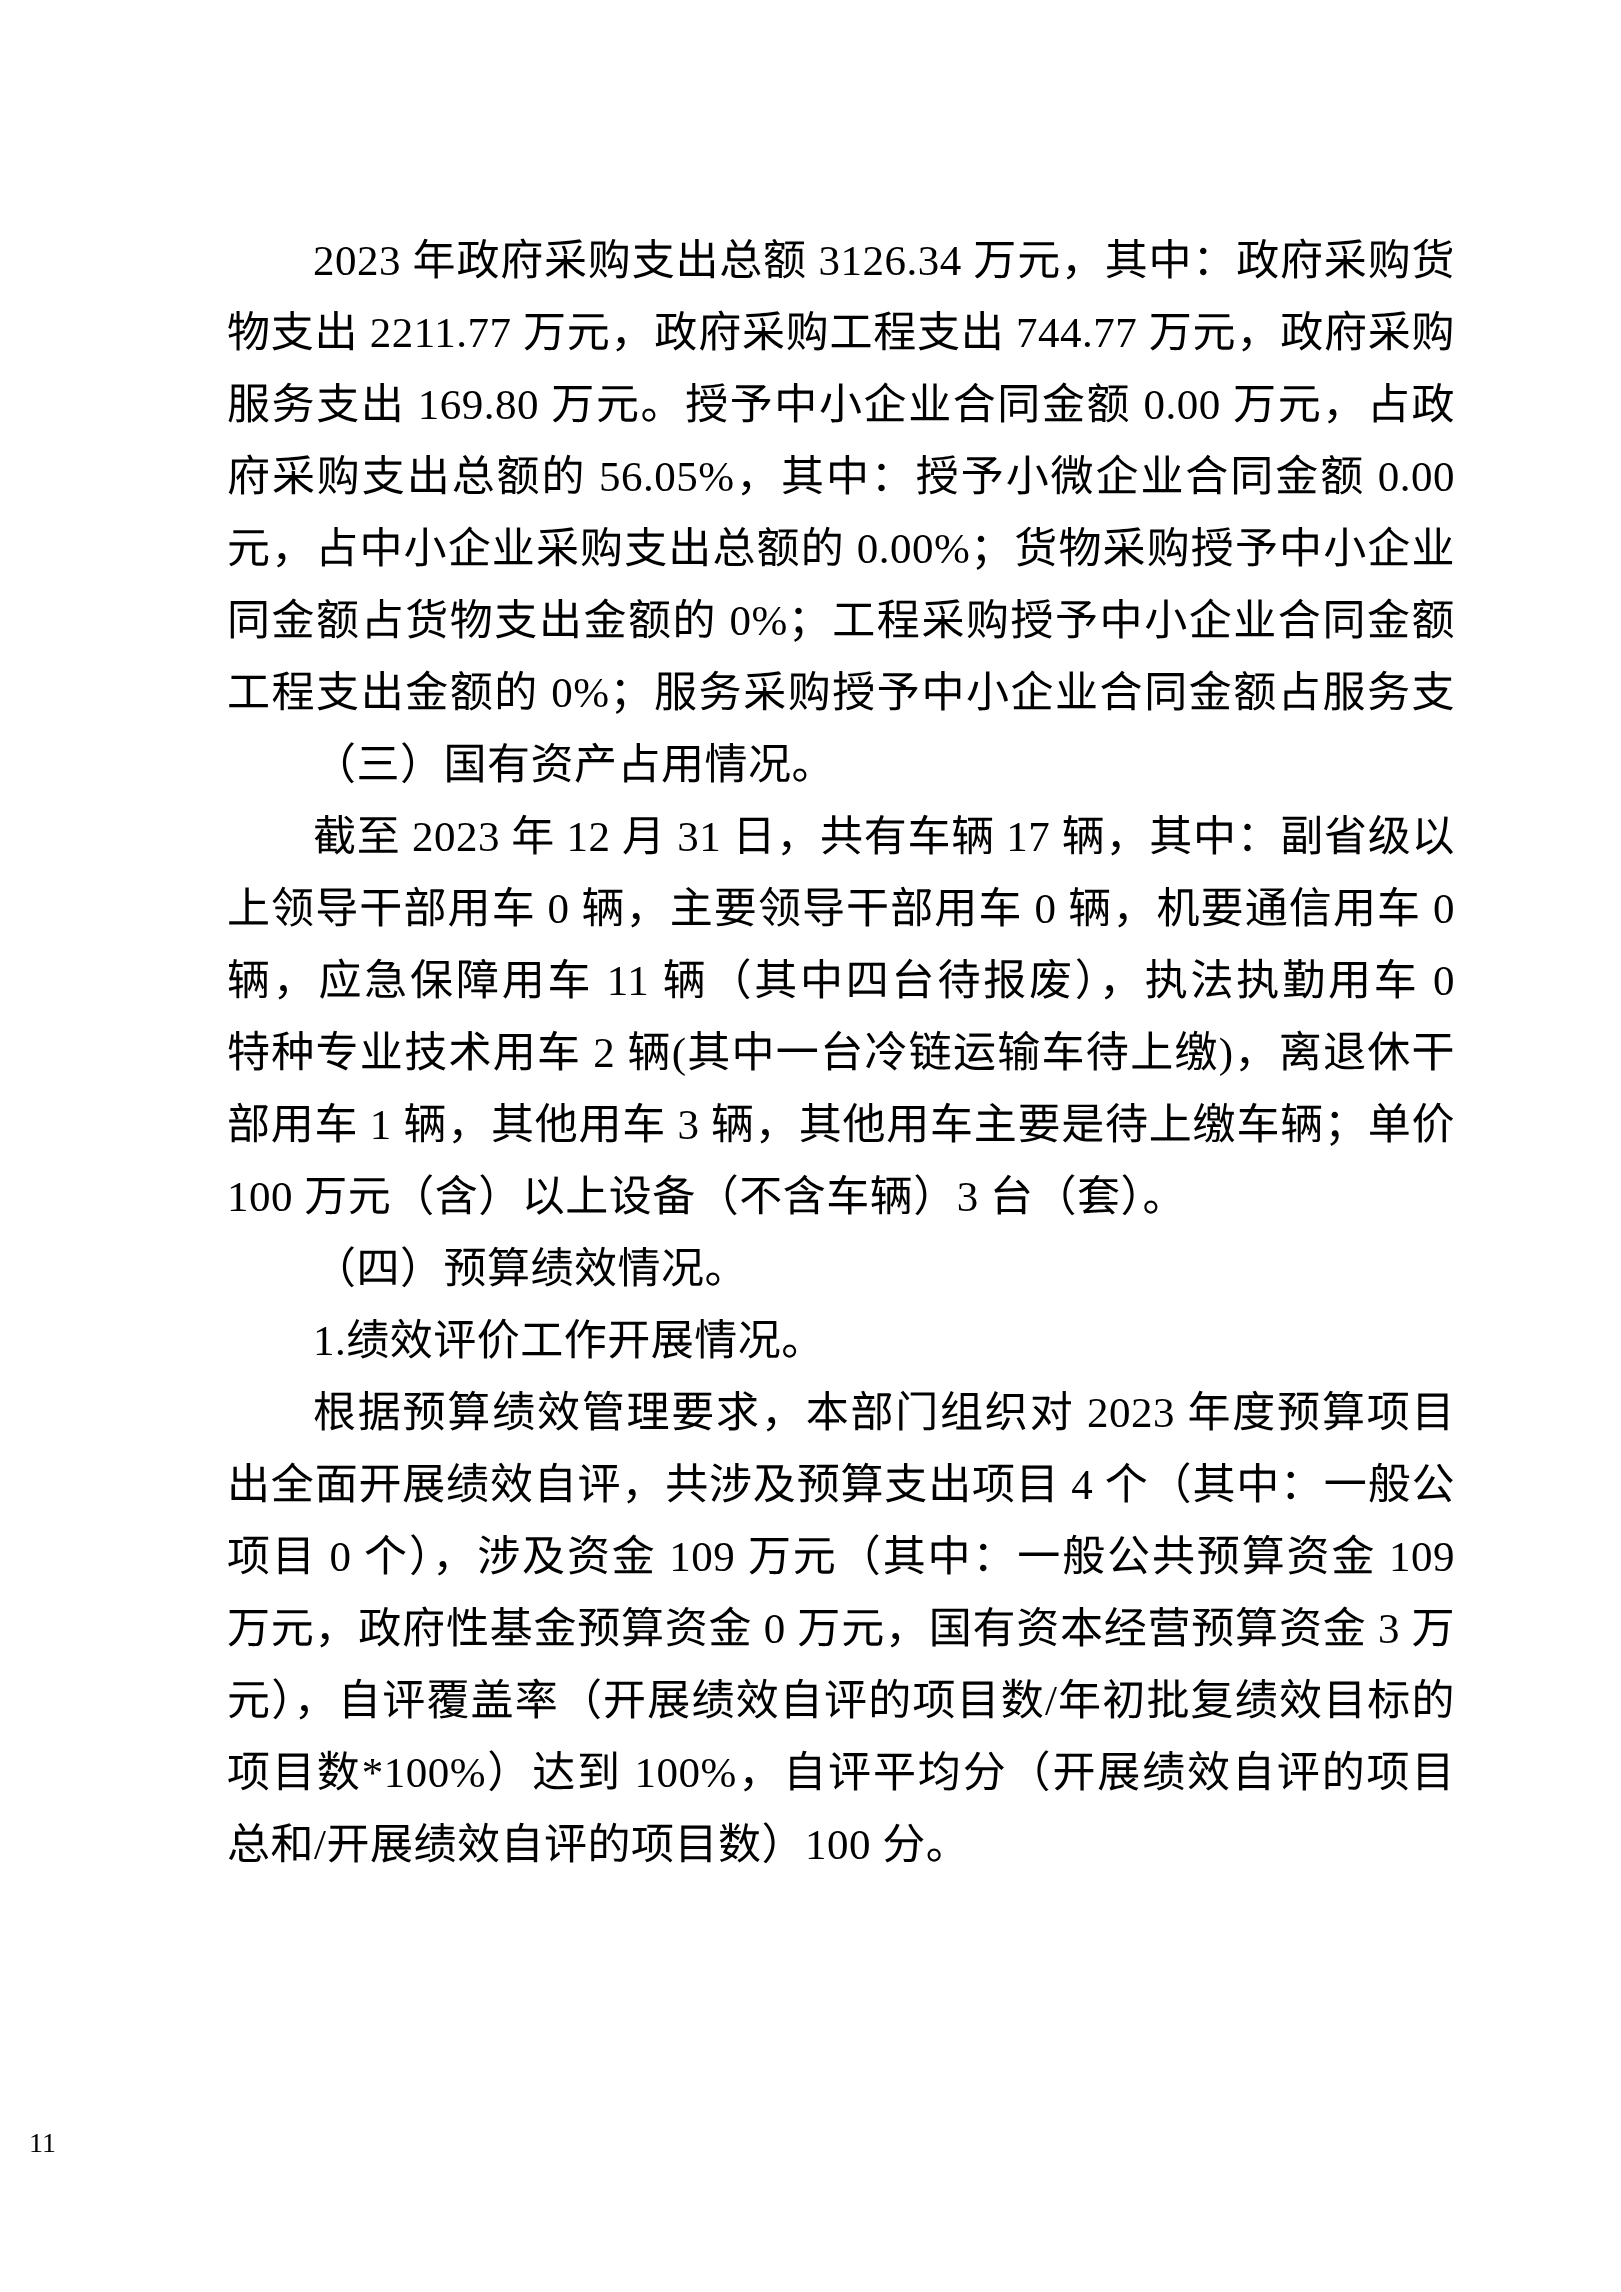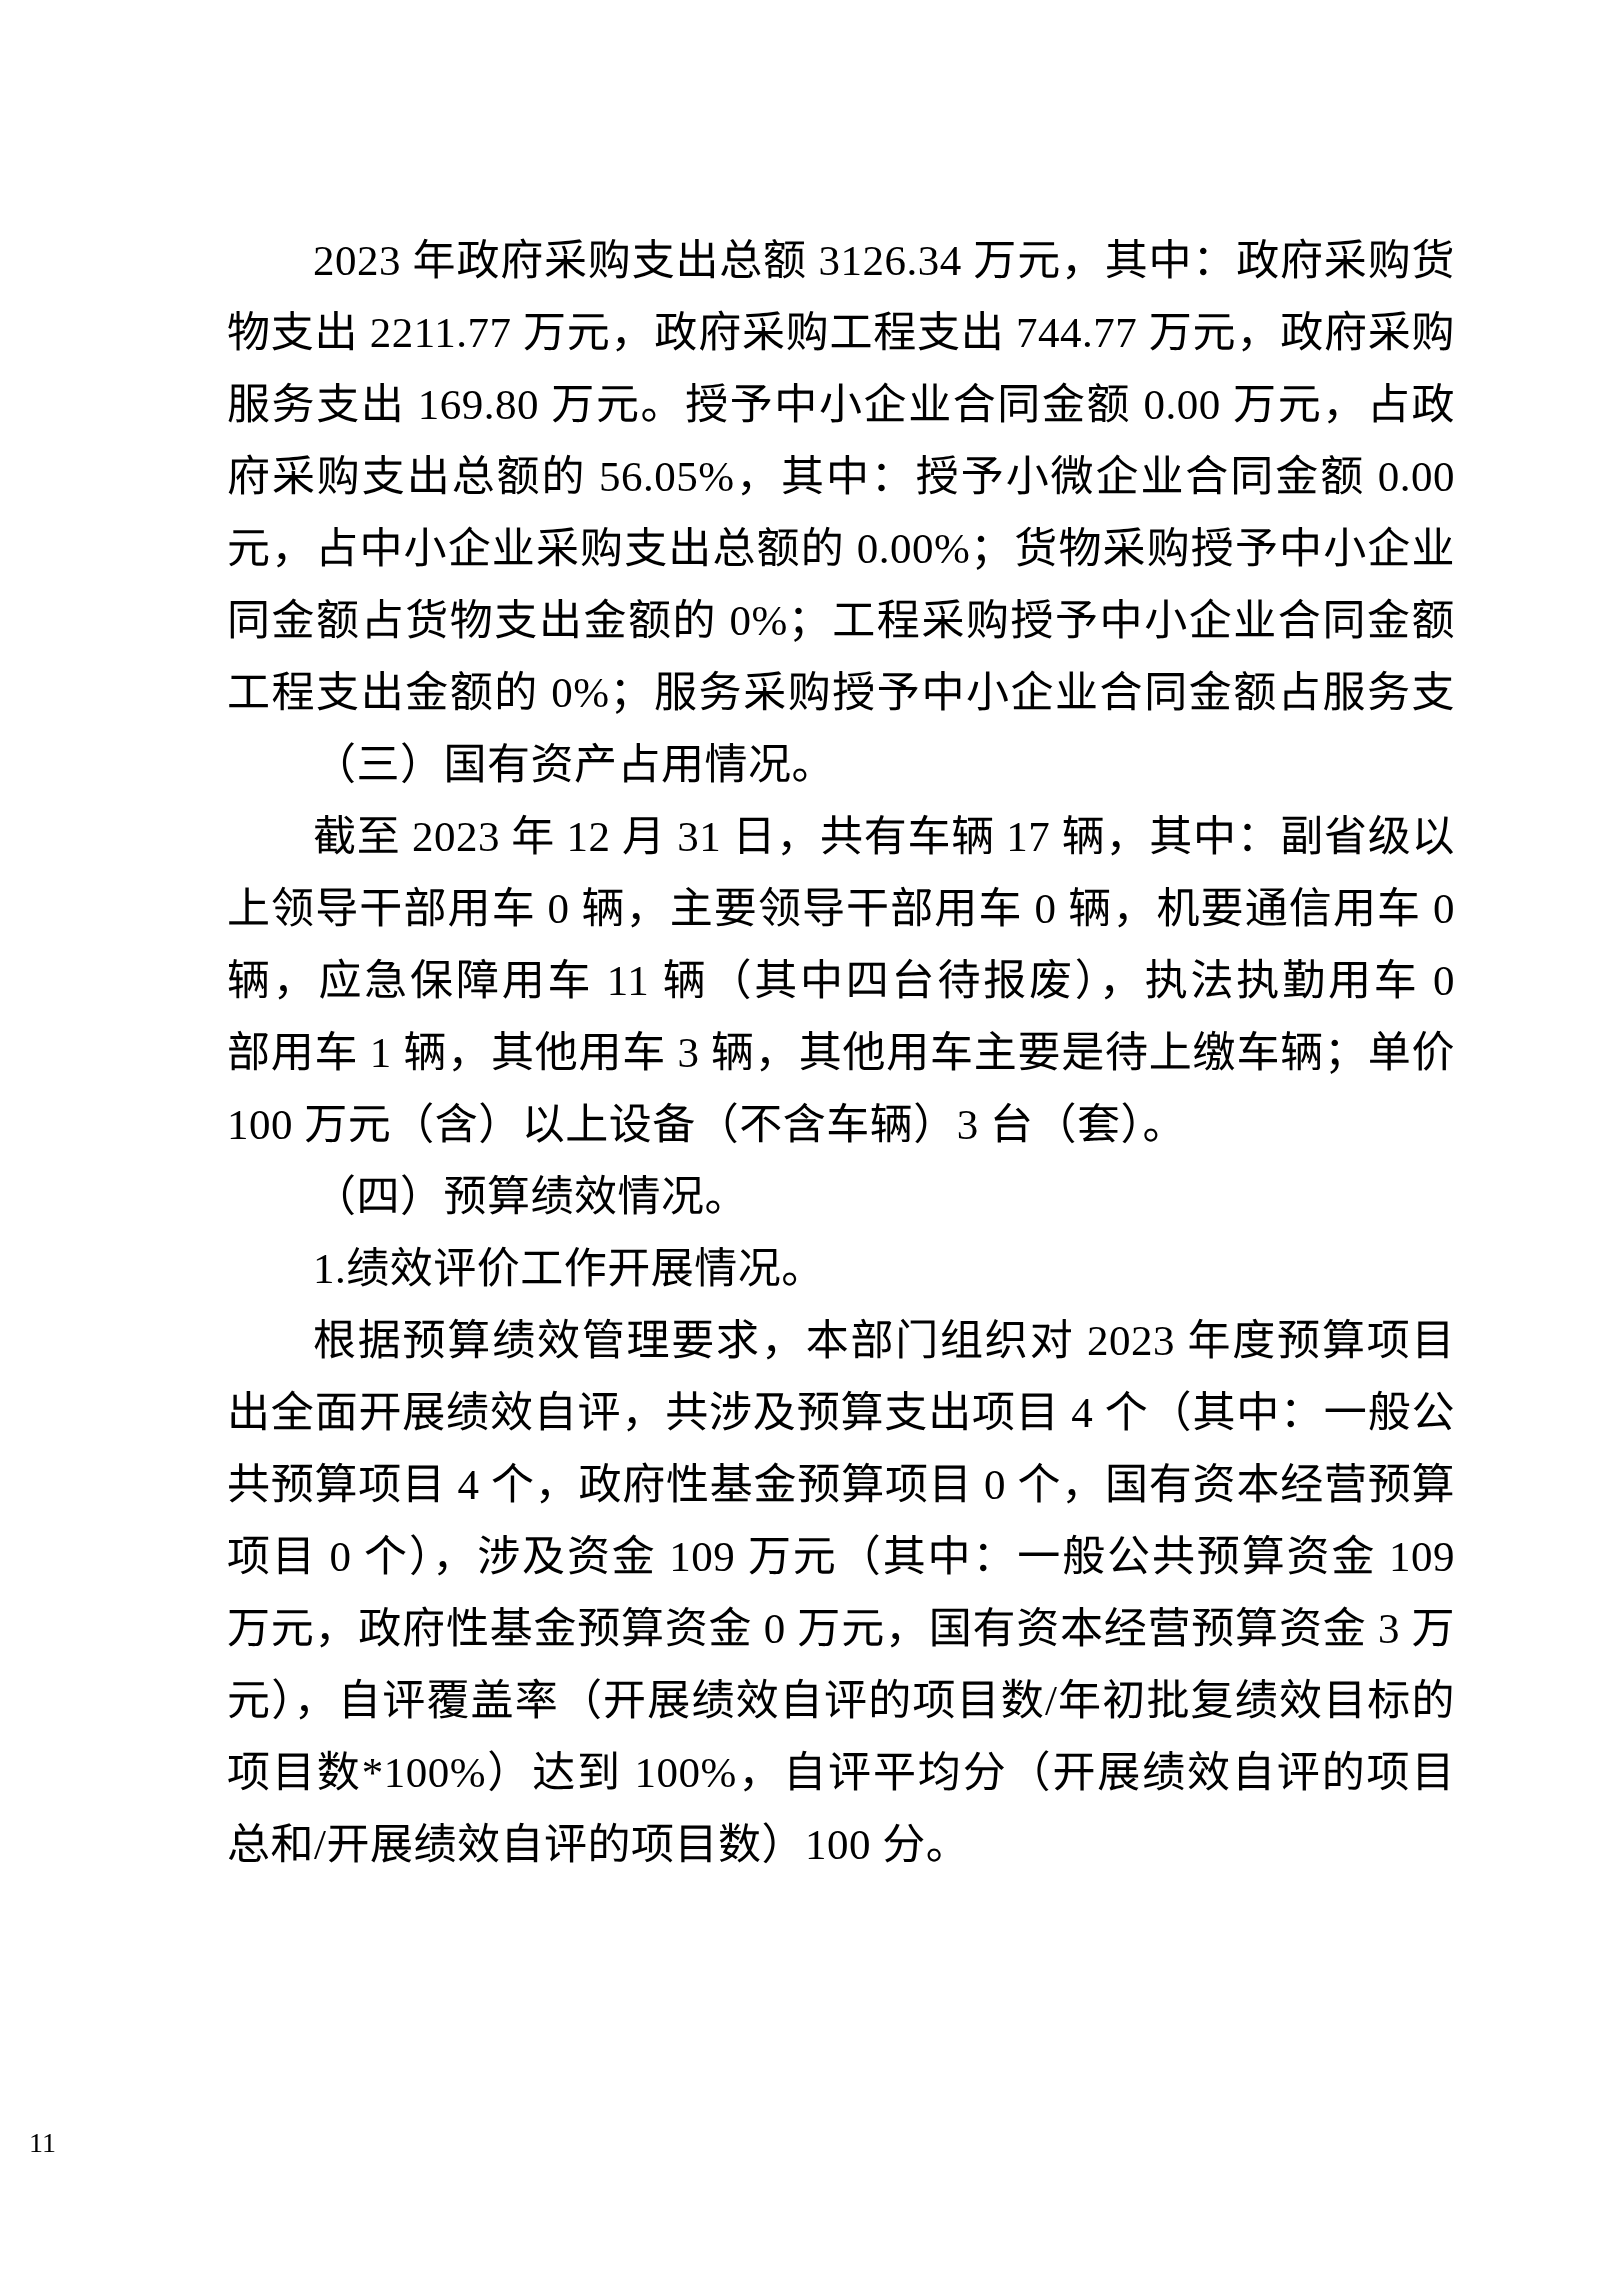--- a/index.html
+++ b/index.html
@@ -65,27 +65,27 @@
     <div class="l jst">物支出 2211.77 万元，政府采购工程支出 744.77 万元，政府采购</div>
     <div class="l jst">服务支出 169.80 万元。授予中小企业合同金额 0.00 万元，占政</div>
     <div class="l jst">府采购支出总额的 56.05%，其中：授予小微企业合同金额 0.00 万</div>
     <div class="l jst">元，占中小企业采购支出总额的 0.00%；货物采购授予中小企业合</div>
     <div class="l jst">同金额占货物支出金额的 0%；工程采购授予中小企业合同金额占</div>
     <div class="l jst">工程支出金额的 0%；服务采购授予中小企业合同金额占服务支出</div>
     <div class="l ind hd">（三）国有资产占用情况。</div>
     <div class="l ind jst">截至 2023 年 12 月 31 日，共有车辆 17 辆，其中：副省级以</div>
     <div class="l jst">上领导干部用车 0 辆，主要领导干部用车 0 辆，机要通信用车 0</div>
     <div class="l jst">辆，应急保障用车 11 辆（其中四台待报废），执法执勤用车 0 辆，</div>
+    <div class="l jst">特种专业技术用车 2 辆(其中一台冷链运输车待上缴)，离退休干</div>
     <div class="l jst">部用车 1 辆，其他用车 3 辆，其他用车主要是待上缴车辆；单价</div>
     <div class="l">100 万元（含）以上设备（不含车辆）3 台（套）。</div>
     <div class="l ind hd">（四）预算绩效情况。</div>
     <div class="l ind hd">1.绩效评价工作开展情况。</div>
     <div class="l ind jst">根据预算绩效管理要求，本部门组织对 2023 年度预算项目支</div>
     <div class="l jst">出全面开展绩效自评，共涉及预算支出项目 4 个（其中：一般公</div>
-    <div class="l jst">共预算项目 4 个，政府性基金预算项目 0 个，国有资本经营预算</div>
     <div class="l jst">项目 0 个），涉及资金 109 万元（其中：一般公共预算资金 109</div>
     <div class="l jst">万元，政府性基金预算资金 0 万元，国有资本经营预算资金 3 万</div>
     <div class="l jst">元），自评覆盖率（开展绩效自评的项目数/年初批复绩效目标的</div>
     <div class="l jst">项目数*100%）达到 100%，自评平均分（开展绩效自评的项目分数</div>
     <div class="l">总和/开展绩效自评的项目数）100 分。</div>
   </div>
 
   <div class="page-footer">11</div>
 
 </div>

